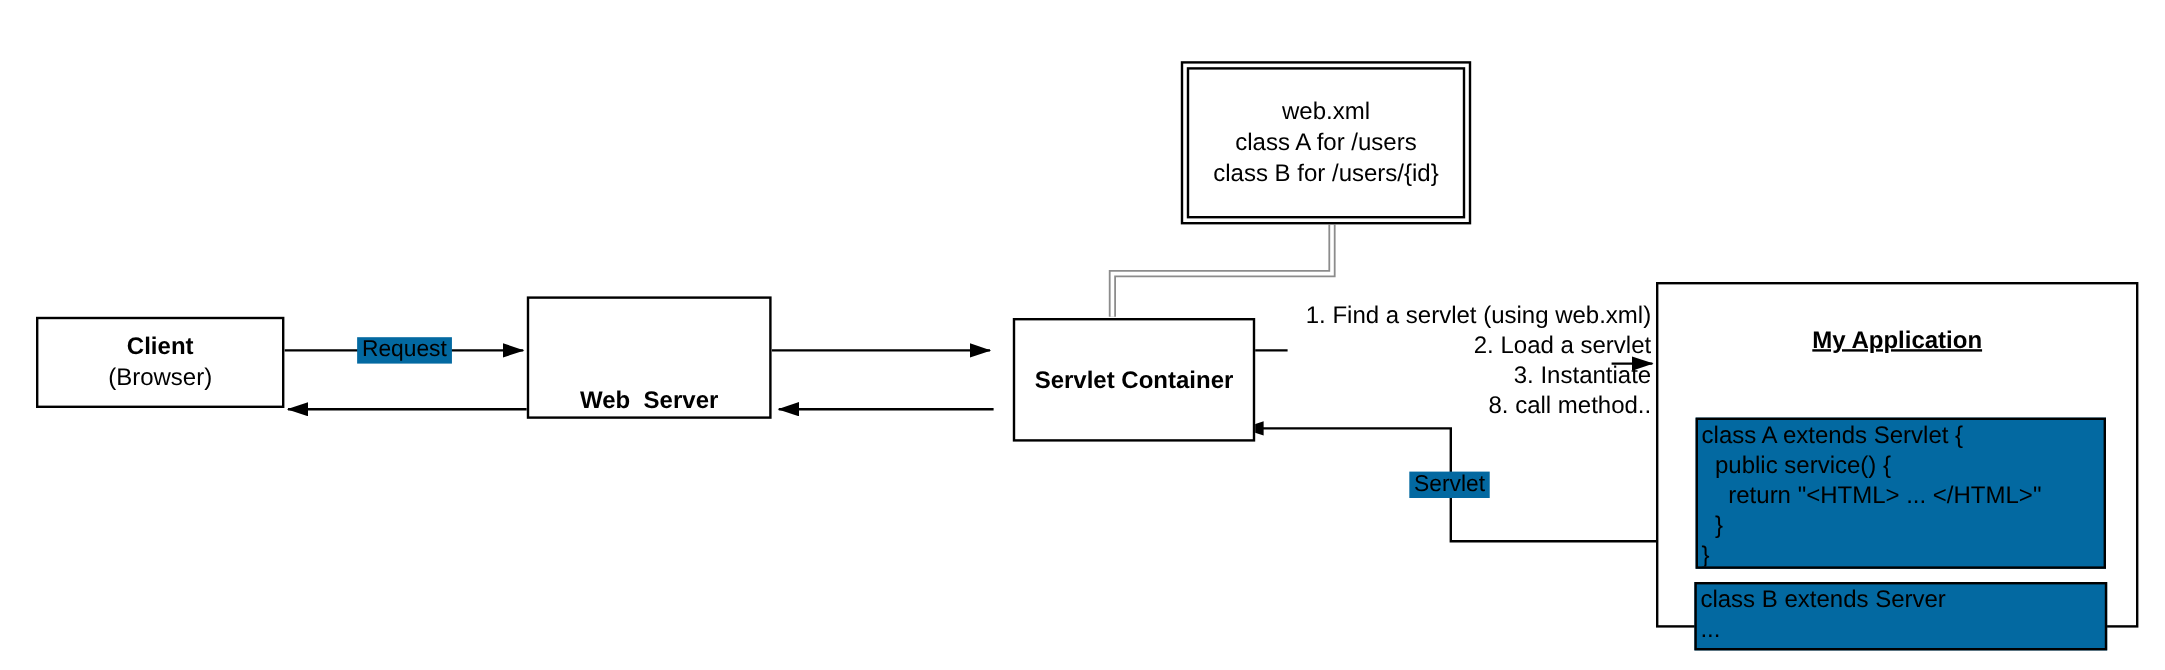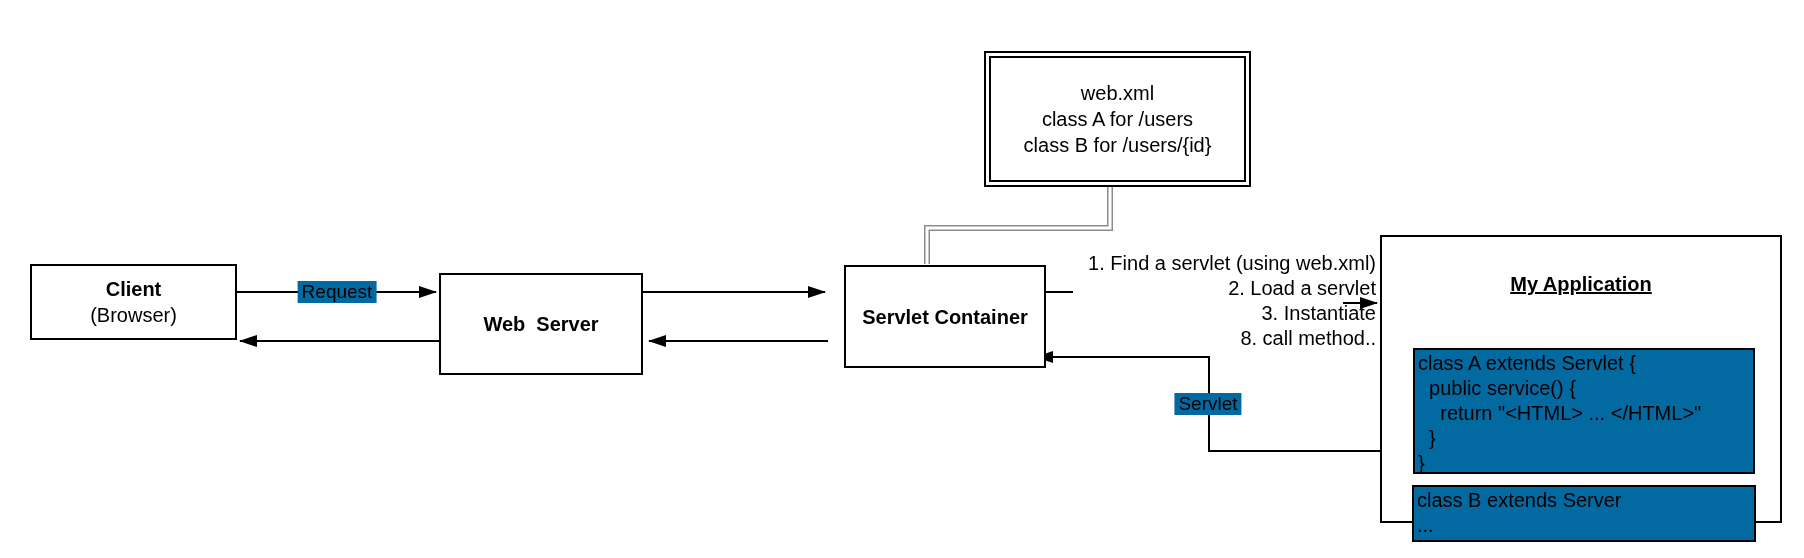--- a/index.html
+++ b/index.html
@@ -29,24 +29,24 @@
     align-items: center;
     justify-content: center;
     text-align: center;
     font-size: 20px;
     line-height: 26px;
   }
   .node .title { font-weight: bold; white-space: pre; }
   .node .subtitle { font-weight: normal; }
 
   .client-box            { left: 30px;   top: 264px; width: 207px; height: 76px; }
-  .webserver-box         { left: 439px;  top: 273px; width: 204px; height: 102px; }
+  .webserver-box         { left: 439px;  top: 247px; width: 204px; height: 102px; justify-content: flex-end; }
   .servlet-box           { left: 844px;  top: 265px; width: 202px; height: 103px; }
 
-  .webxml-box            { left: 984px;  top: 51px;  width: 267px; height: 136px;
+  .webxml-box            { left: 984px;  top: 51px;  width: 242px; height: 136px;
                            position: absolute; border: 2px solid #000; background: #fff; }
   .webxml-inner {
     position: absolute; inset: 3px;
     border: 2px solid #000;
     display: flex; flex-direction: column;
     align-items: center; justify-content: center;
     text-align: center; font-size: 20px; line-height: 26px;
   }
 
   .myapp-box {

